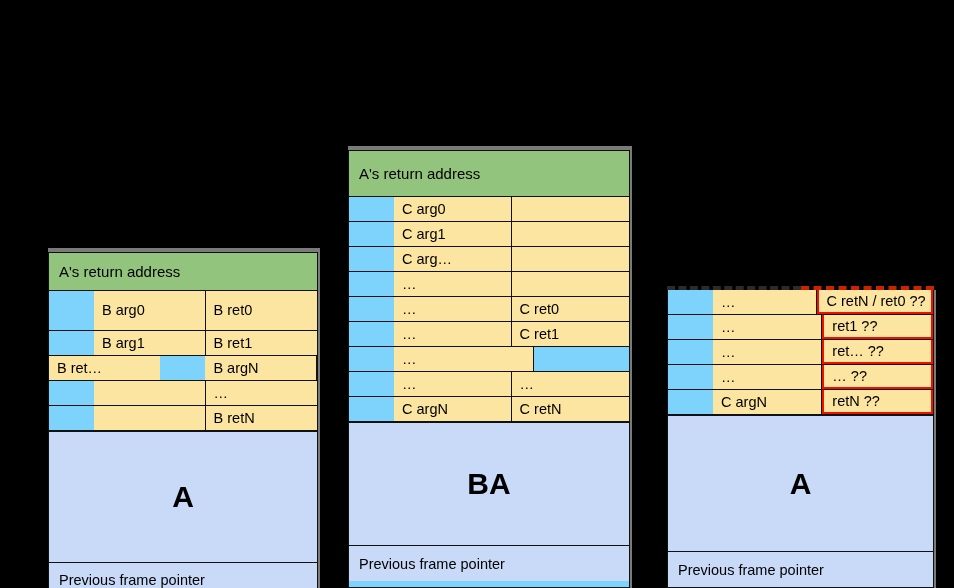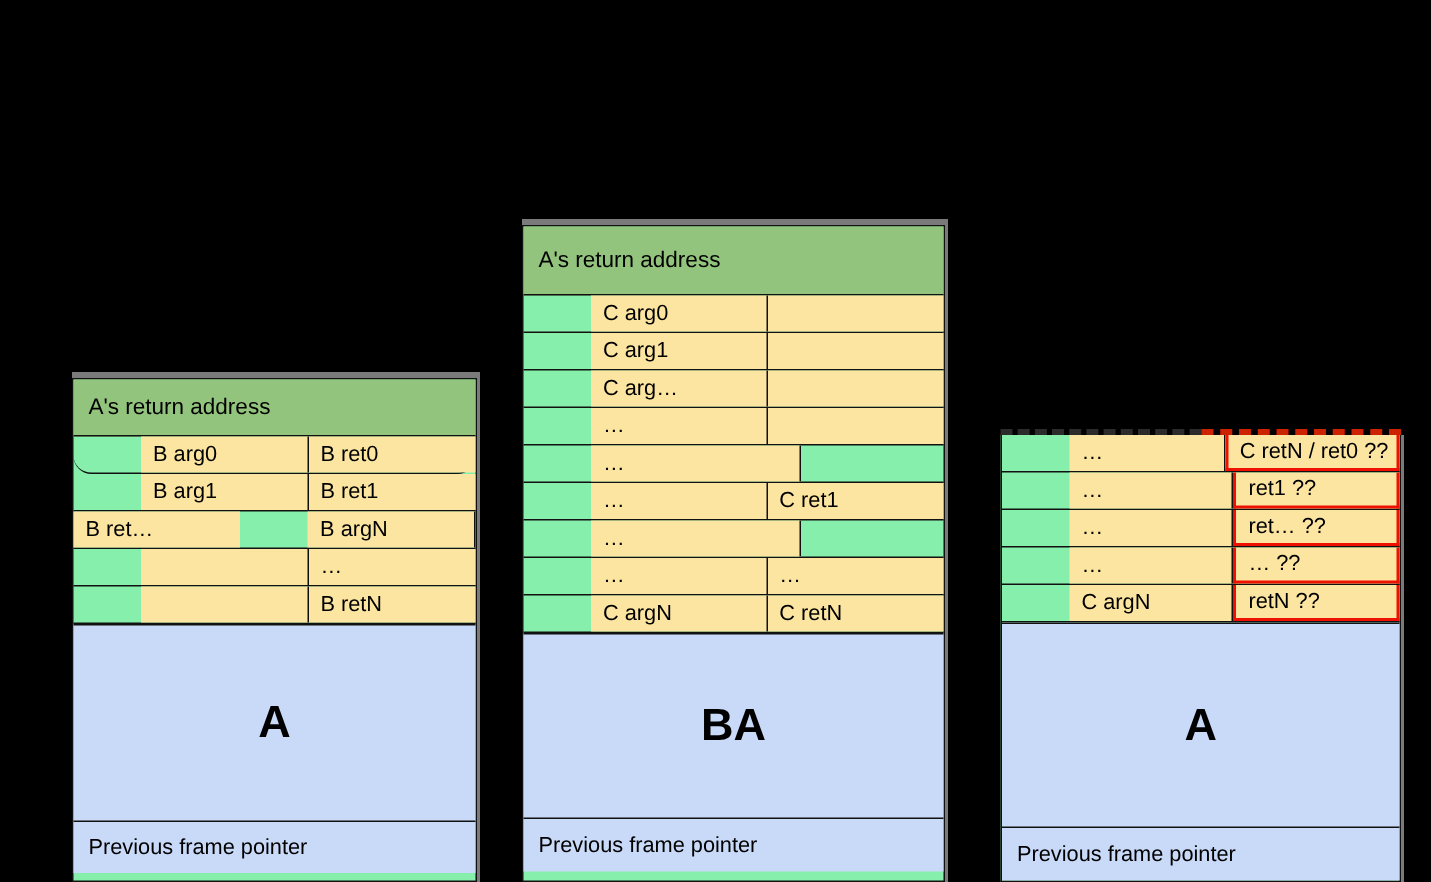--- a/index.html
+++ b/index.html
@@ -47,21 +47,21 @@
   .shadow-side {
     position: absolute;
     width: 4px;
     background: #7a7a7a;
   }
 
   .frame {
     position: absolute;
     box-sizing: border-box;
     border: 1px solid #111111;
-    background: #86efac;
+    background: #7dd3fc;
   }
 
   
   .row {
     display: flex;
     box-sizing: border-box;
     width: 100%;
     border-bottom: 1px solid #111111;
   }
   .row:last-child { border-bottom: none; }
@@ -126,21 +126,21 @@
 
 <div class="shadow-bar" style="left:48px; top:248px; width:272px;"></div>
 <div class="shadow-side" style="left:316px; top:250px; height:338px;"></div>
 
 <div class="stack frame" style="left:48px; top:252px; width:270px; height:336px;">
 
   <div class="greenband" style="height:38px;">
     <span>A's return address</span>
   </div>
 
-  <div class="row" style="height:25px;border-radius:12px;">
+  <div class="row" style="height:40px;">
     <div class="cell left" style="width:134px;">B arg0</div>
     <div class="cell right" style="width:134px;">B ret0</div>
   </div>
   <div class="row" style="height:25px;">
     <div class="cell left" style="width:134px;">B arg1</div>
     <div class="cell right" style="width:134px;">B ret1</div>
   </div>
   <div class="row" style="height:25px;">
     <div class="cell right" style="width:134px;">B ret…</div>
     <div class="cell left" style="width:134px;">B argN</div>
@@ -182,20 +182,21 @@
   <div class="row" style="height:25px;">
     <div class="cell left" style="width:140px;">C arg…</div>
     <div class="cell right" style="width:140px;"></div>
   </div>
   <div class="row" style="height:25px;">
     <div class="cell left" style="width:140px;">…</div>
     <div class="cell right" style="width:140px;"></div>
   </div>
   <div class="row" style="height:25px;">
     <div class="cell left" style="width:140px;">…</div>
+    <div class="cell right" style="width:140px;">C ret0</div>
   </div>
   <div class="row" style="height:25px;">
     <div class="cell left" style="width:140px;">…</div>
     <div class="cell right" style="width:140px;">C ret1</div>
   </div>
   <div class="row" style="height:25px;">
     <div class="cell left" style="width:140px;">…</div>
   </div>
   <div class="row" style="height:25px;">
     <div class="cell left" style="width:140px;">…</div>

